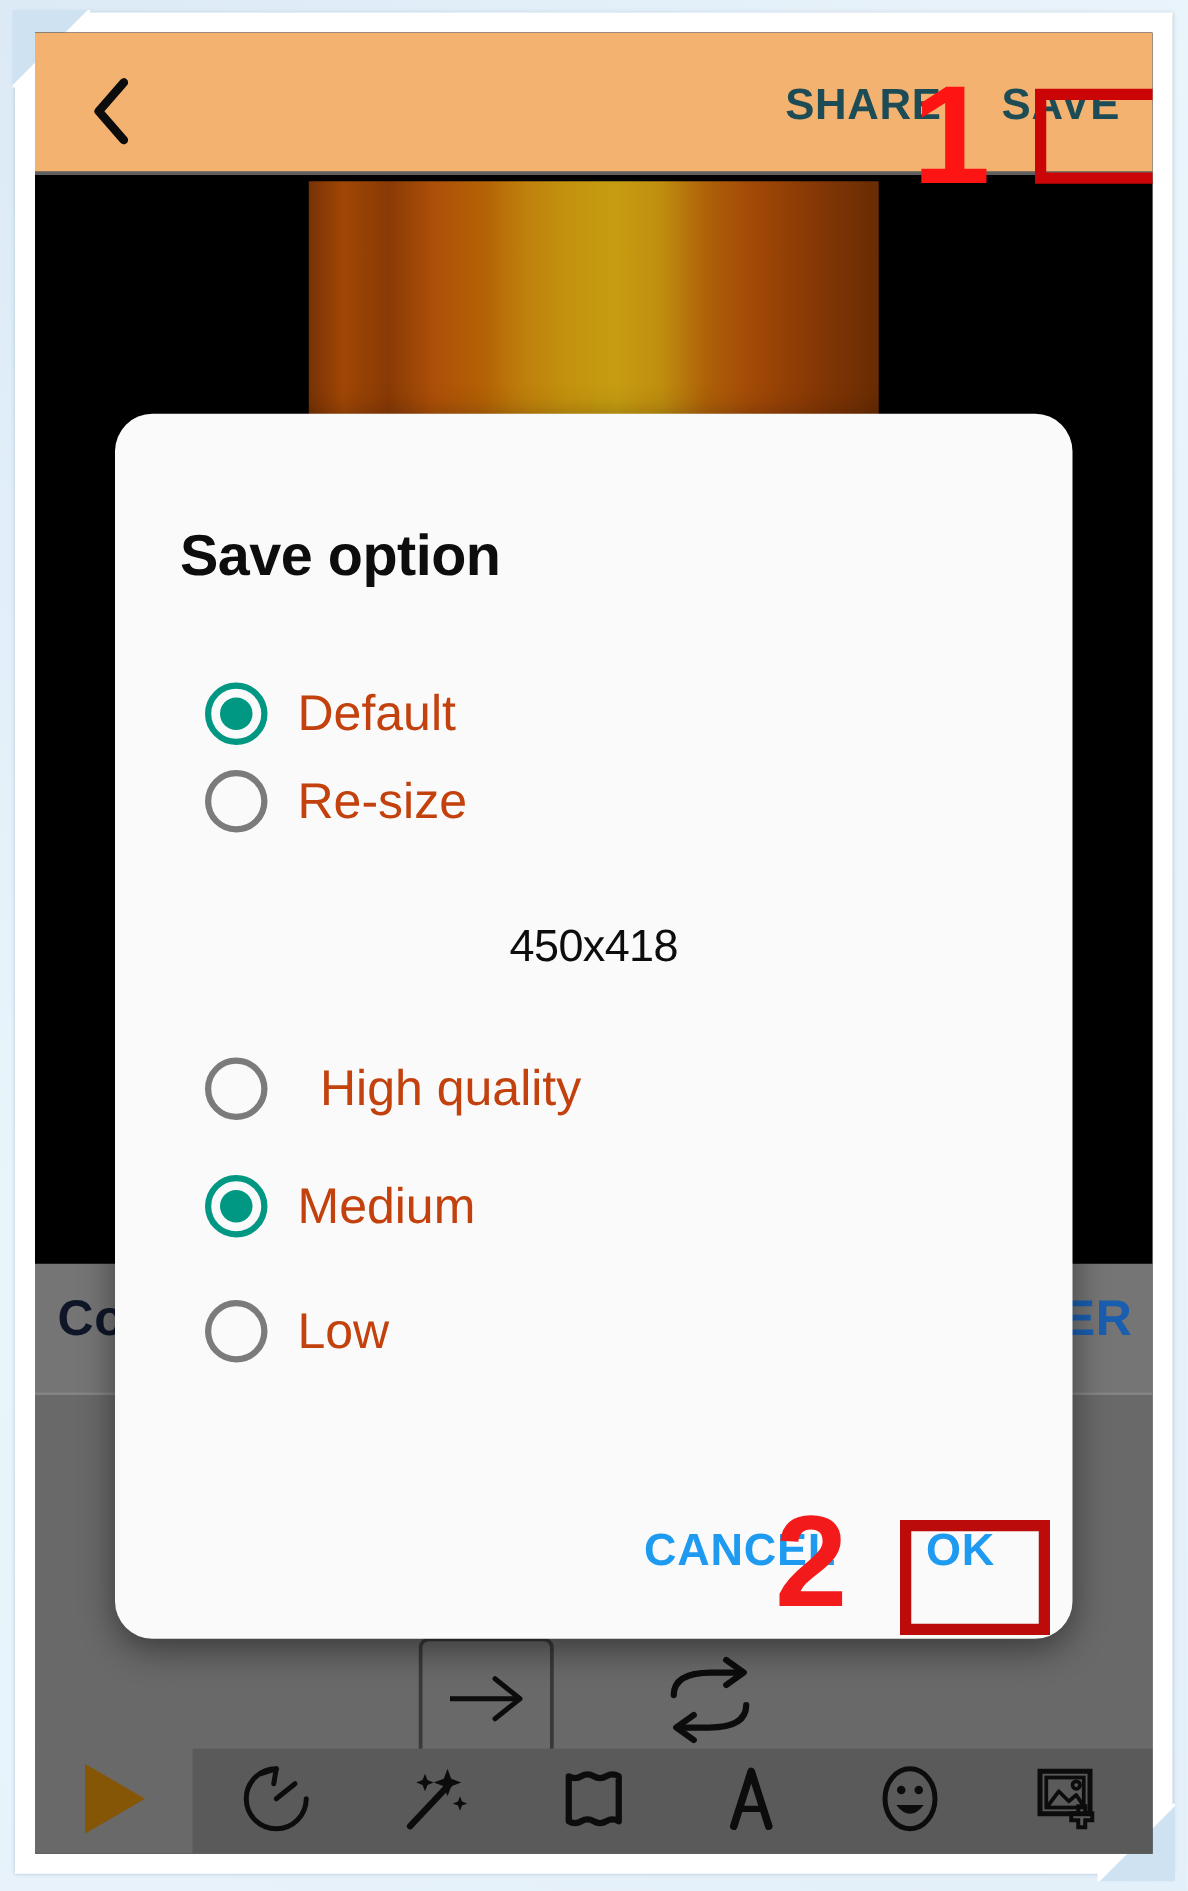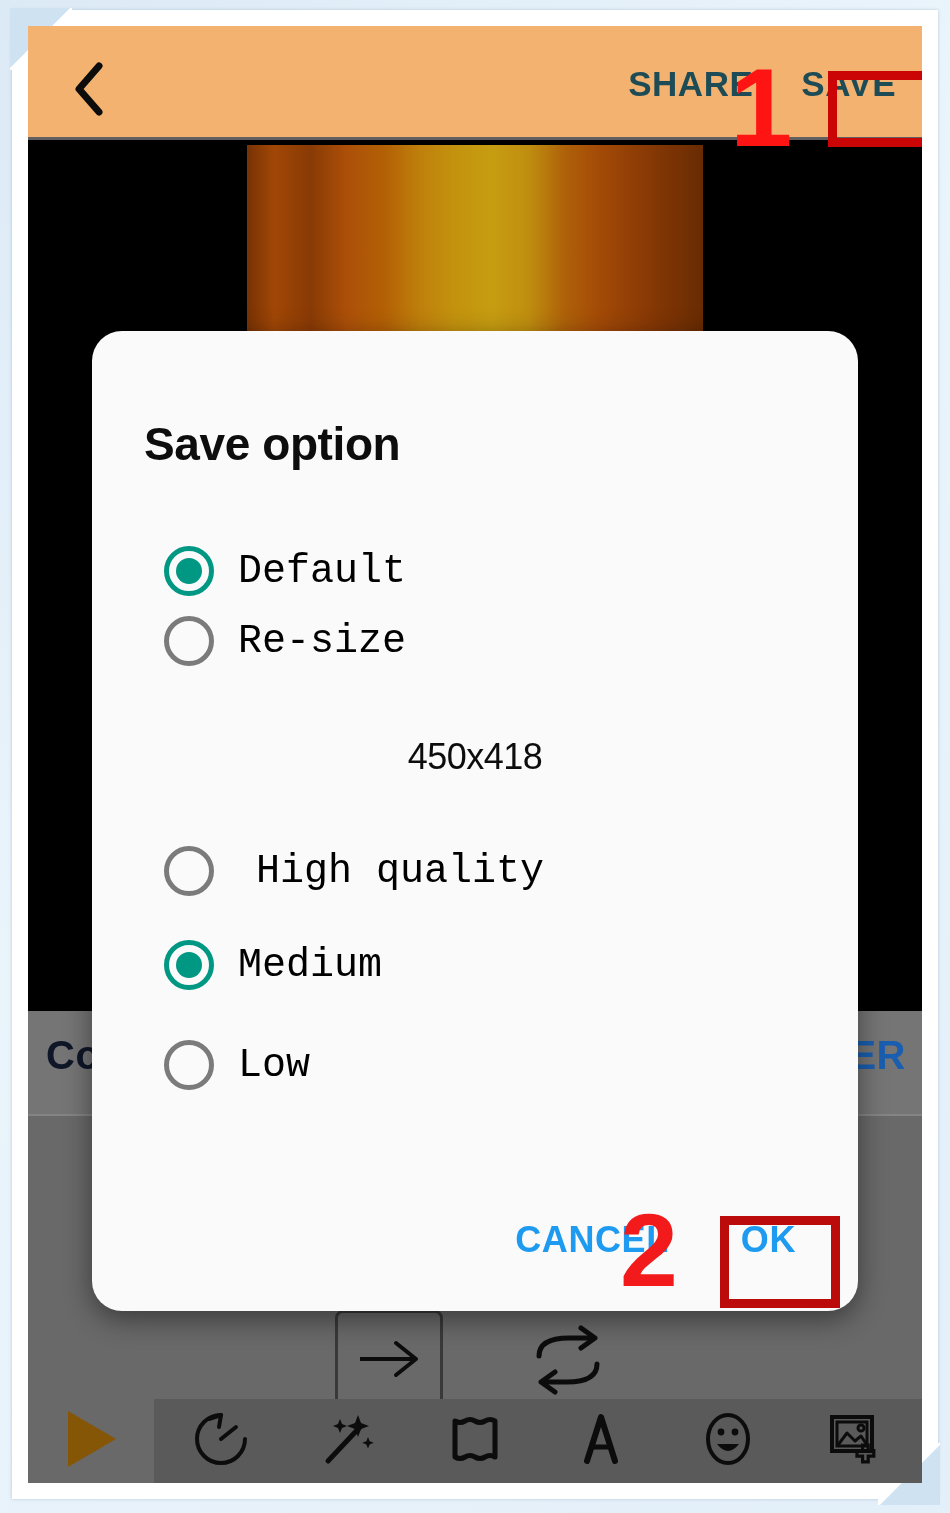--- a/index.html
+++ b/index.html
@@ -174,22 +174,22 @@
     background: transparent;
     display: flex; align-items: center; justify-content: center;
     flex: none;
   }
   .radio.checked { border-color: #009783; }
   .radio.checked::after {
     content: ""; width: 26px; height: 26px; border-radius: 50%;
     background: #009783;
   }
   .radio-label {
-    font-size: 40px; color: #000000; font-weight: normal;
-    font-family: Liberation Mono, monospace;
+    font-size: 40px; color: #c2410c; font-weight: normal;
+    font-family: Liberation Sans, sans-serif;
   }
 
   #size-text {
     text-align: center;
     font-size: 36px; color: #0d0d0d;
     letter-spacing: -0.5px;
   }
 
   #dialog-actions {
     position: absolute; right: 56px; bottom: 44px;

